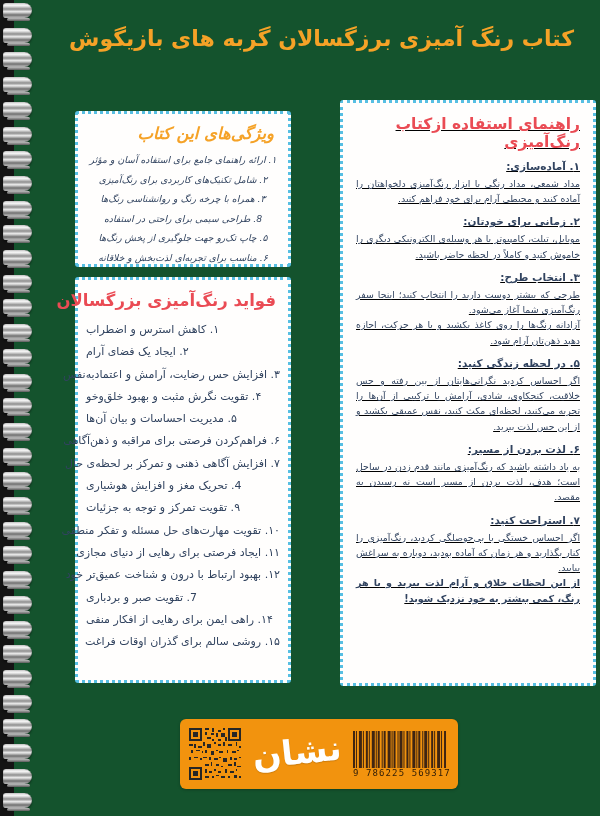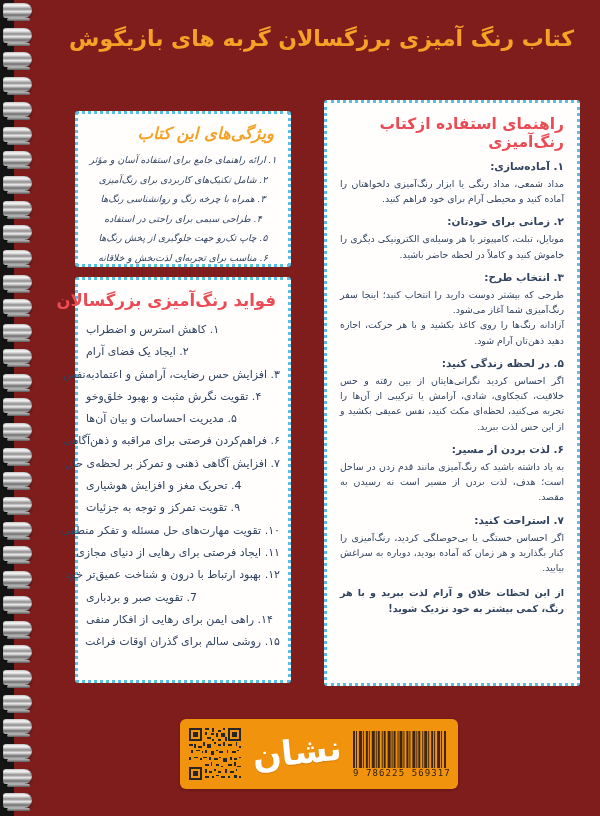--- a/index.html
+++ b/index.html
@@ -10,21 +10,21 @@
     --strip-orange:#F2930E;
   }
   *{margin:0;padding:0;box-sizing:border-box;}
   html,body{width:600px;height:816px;}
   body{
     font-family:"DejaVu Sans",sans-serif;
     background:#fdfdfc;
     position:relative;
     overflow:hidden;
   }
-  .page{position:absolute;inset:0;background:#7f1d1d;}
+  .page{position:absolute;inset:0;background:#14532d;}
   
   .spine-bg{position:absolute;left:0;top:0;width:14px;height:816px;background:#141414;}
   .spine{position:absolute;left:0;top:0;width:38px;height:816px;}
   .coil{
     position:absolute;left:3px;width:29px;height:15px;
     border-radius:3px 8px 8px 3px;
     background:linear-gradient(180deg,#d6d6d6 0%,#f4f4f4 18%,#8d8d8d 40%,#ececec 58%,#6f6f6f 80%,#c9c9c9 100%);
     box-shadow:0 2px 2px rgba(0,0,0,.35), inset 0 0 1px #3c3c3c;
   }
   .coil::after{
@@ -40,33 +40,33 @@
   }
   
   .box{
     position:absolute;
     border:3px dotted var(--border-blue);
     border-radius:3px;
     background:#fffefd;
     direction:rtl;
   }
   .box h2{font-weight:bold;}
-  .guide{right:20px;top:100px;width:256px;height:586px;padding:12px 13px 8px;}
+  .guide{right:4px;top:100px;width:256px;height:586px;padding:12px 13px 8px;text-decoration:underline;}
   .guide h2{color:var(--heading-red);font-size:15.5px;text-align:right;margin-bottom:4px;}
   .guide .sub{
     color:var(--body-navy);font-size:10.5px;font-weight:bold;
     text-align:right;margin:9px 0 4px;
   }
   .guide .para{
     color:var(--body-navy);font-size:9.4px;line-height:1.62;
     text-align:justify;text-align-last:right;
   }
   .guide .closing{
     color:var(--body-navy);font-size:9.6px;font-weight:bold;line-height:1.62;
-    text-align:justify;text-align-last:right;margin-top:10px;
+    text-align:justify;text-align-last:right;
   }
   .features{left:75px;top:111px;width:216px;height:156px;padding:10px 10px 6px;font-style:italic;}
   .features h2{color:var(--accent-orange);font-size:16.5px;text-align:right;padding-right:4px;margin-bottom:7px;white-space:nowrap;}
   .benefits{left:75px;top:277px;width:216px;height:406px;padding:11px 8px 6px;}
   .benefits h2{color:var(--heading-red);font-size:16.5px;text-align:right;padding-right:4px;margin-bottom:9px;white-space:nowrap;}
   .box ul{list-style:none;}
   .features li{
     color:var(--body-navy);font-size:9.3px;line-height:19.5px;
     text-align:center;white-space:nowrap;
   }
@@ -174,21 +174,21 @@
   <section class="box features">
     <h2>ویژگی‌های این کتاب</h2>
     <ul>
 
         <li>۱. ارائه راهنمای جامع برای استفاده آسان و مؤثر</li>
 
         <li>۲. شامل تکنیک‌های کاربردی برای رنگ‌آمیزی</li>
 
         <li>۳. همراه با چرخه رنگ و روانشناسی رنگ‌ها</li>
 
-        <li>۴. طراحی سیمی برای راحتی در استفاده</li>
+        <li>8. طراحی سیمی برای راحتی در استفاده</li>
 
         <li>۵. چاپ تک‌رو جهت جلوگیری از پخش رنگ‌ها</li>
 
         <li>۶. مناسب برای تجربه‌ای لذت‌بخش و خلاقانه</li>
       </ul>
   </section>
 
   <section class="box benefits">
     <h2>فواید رنگ‌آمیزی بزرگسالان</h2>
     <ul>

